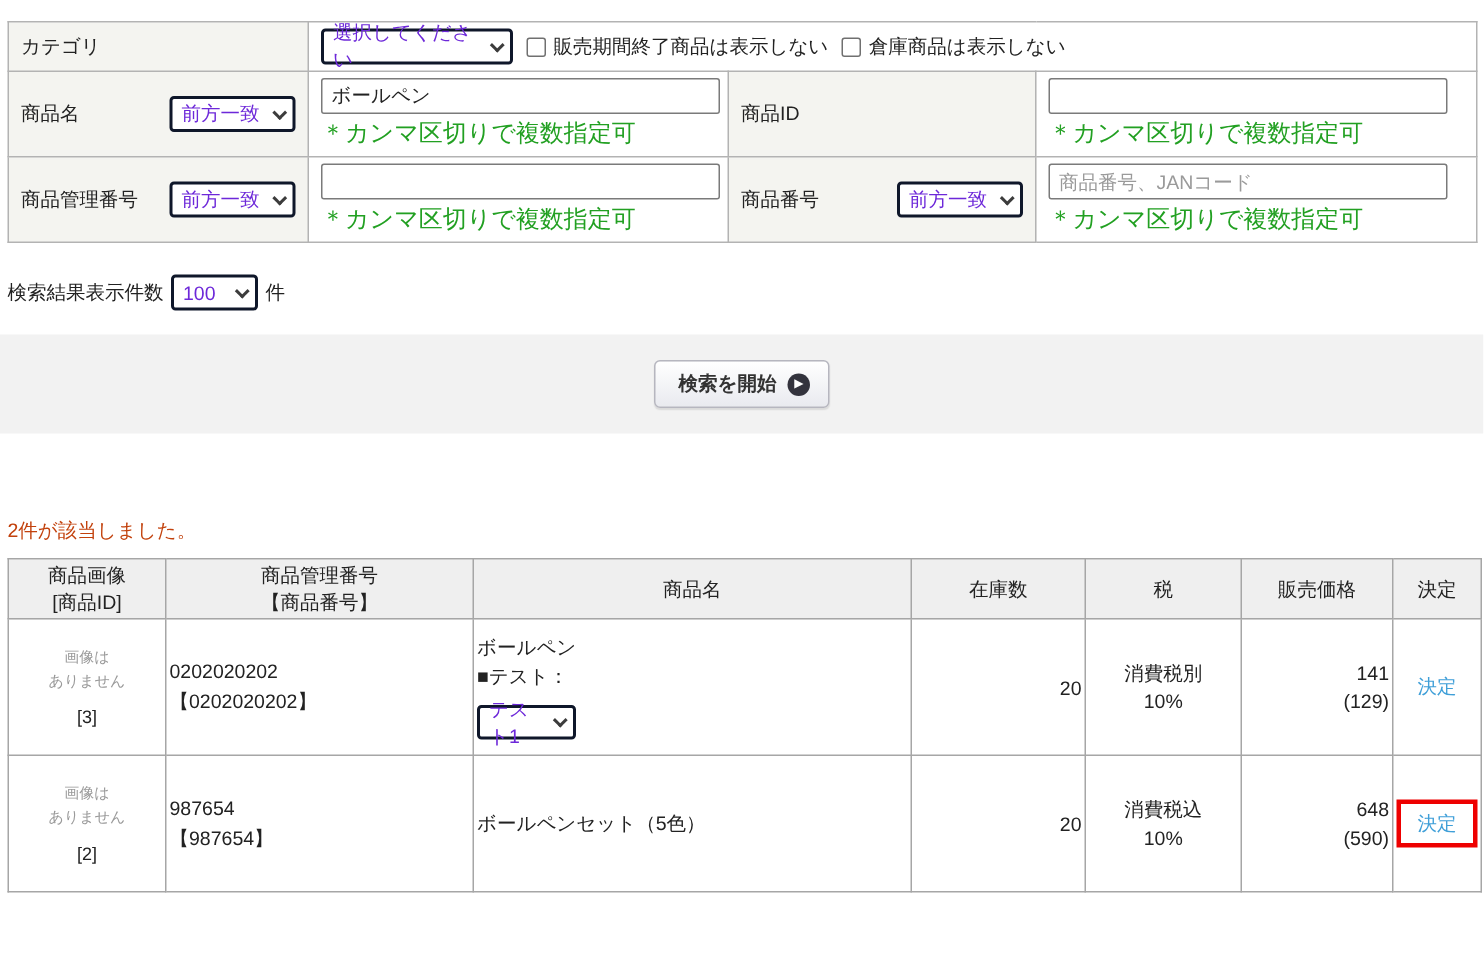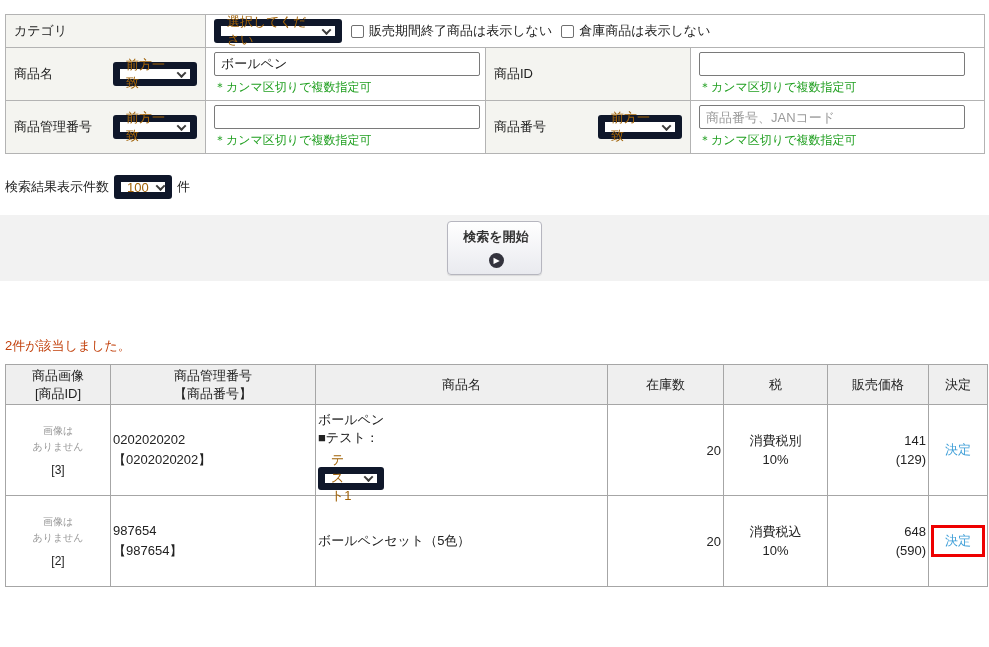--- a/index.html
+++ b/index.html
@@ -26,23 +26,23 @@
   }
   td.lbl { background: #f4f4f0; margin-top: 20px; }
   .lbl-inner { display: flex; align-items: center; justify-content: space-between; }
   .row-cat  td { height: 32px; }
   .row-mid  td { height: 53px; }
   .row-mid2 td { height: 52px; }
   .row-last td { height: 50px; }
 
   .select {
     display: inline-flex; align-items: center; justify-content: space-between;
-    border: 7px solid #0f172a; border-radius: 3px;
+    border: 2px solid #0f172a; border-radius: 3px;
     background: #fff; height: 24px; padding: 0 5px 0 6px;
-    font-size: 13px; color: #a16207; cursor: default; flex: none;
+    font-size: 13px; color: #6d28d9; cursor: default; flex: none;
   }
   .chev {
     width: 7px; height: 7px; flex: none;
     border-right: 2px solid #3c3c3c; border-bottom: 2px solid #3c3c3c;
     transform: rotate(45deg) translate(-1px,-1px);
     margin-left: 8px;
   }
   .w-category { width: 128px; }
   .w-match   { width: 84px; }
   .w-count   { width: 58px; }
@@ -56,21 +56,21 @@
   }
 
   input.txt {
     width: 266px; height: 24px;
     border: 1px solid #7a7a7a; border-radius: 2px;
     padding: 0 6px; font-size: 13px;
     font-family: "Liberation Sans", "DejaVu Sans", sans-serif;
     color: #222;
   }
   input.txt::placeholder { color: #9a9a9a; }
-  .note { color: var(--note-green, #22a022); font-size: 12px; margin-top: 3px; }
+  .note { color: var(--note-green, #22a022); font-size: 16px; margin-top: 3px; }
 
   
   .count-row {
     margin: 21px 0 0 5px;
     display: flex; align-items: center; gap: 5px;
   }
 
   
   .band {
     margin-top: 16px; height: 66px; background: #f2f2f2;
@@ -78,21 +78,20 @@
   }
   .search-btn {
     display: inline-flex; align-items: center; gap: 7px;
     padding: 6px 12px 6px 15px;
     border: 1px solid #b6b6bf; border-radius: 4px;
     background: linear-gradient(#ffffff, #e9eaef);
     font-size: 13px; font-weight: bold; color: #333;
     font-family: "Liberation Sans", "DejaVu Sans", sans-serif;
     box-shadow: 0 1px 1px rgba(0,0,0,0.10);
     cursor: pointer;
-    flex-direction: column;
   }
   .btn-circle {
     width: 15px; height: 15px; border-radius: 50%;
     background: #33333d; color: #fff;
     display: inline-flex; align-items: center; justify-content: center;
     font-size: 8px; line-height: 1; padding-left: 1px;
   }
 
   
   .summary { margin: 56px 0 0 5px; font-size: 13px; color: #c2410c; }

